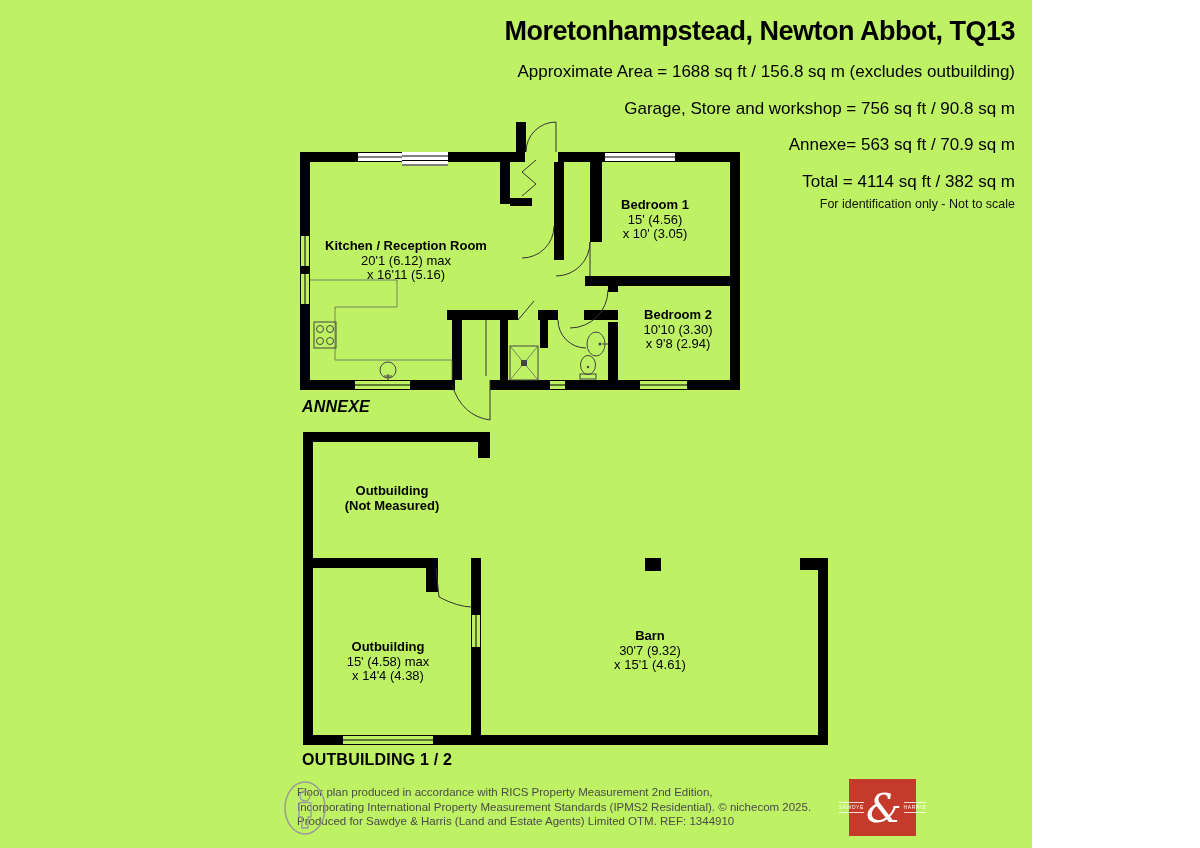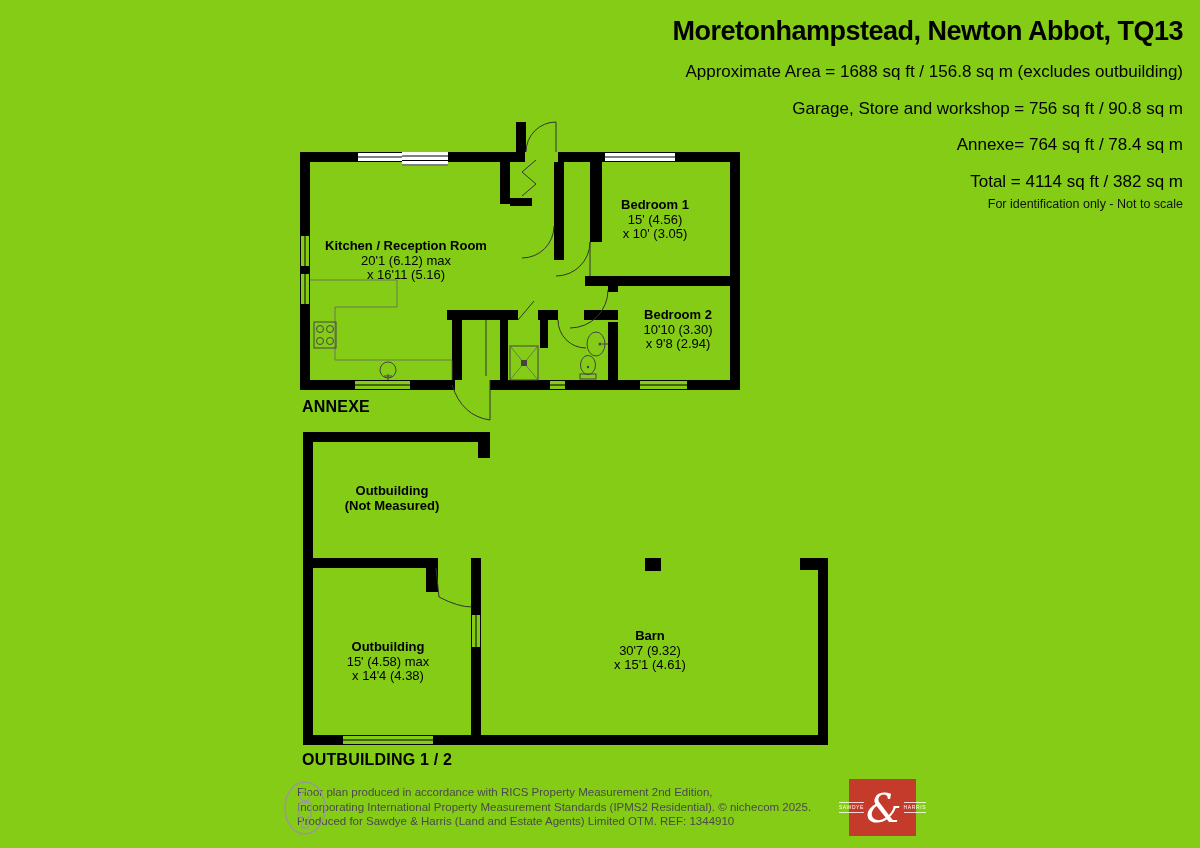--- a/index.html
+++ b/index.html
@@ -1,16 +1,16 @@
 <!DOCTYPE html>
 <html><head>
 <meta charset="utf-8">
 <style>
   html,body{margin:0;padding:0;background:#fff;}
-  .page{position:relative;width:1200px;height:848px;background:#84cc16;overflow:hidden;
+  .page{position:relative;width:1032px;height:848px;background:#bef264;overflow:hidden;
         font-family:"Liberation Sans",sans-serif;color:#000;}
   
   .hdr{position:absolute;top:16px;right:17px;text-align:right;}
   .hdr-title{font-size:27px;font-weight:700;letter-spacing:-0.5px;line-height:30px;}
   .hdr-line{font-size:17px;line-height:20.5px;margin-top:16px;}
   .hdr-lines{margin-top:8px;}
   .hdr-disc{font-size:12.5px;margin-top:5px;color:#111;}
   
   .plan-label{position:absolute;font-size:16px;font-weight:700;letter-spacing:0.2px;}
   svg{position:absolute;}
@@ -34,21 +34,21 @@
 </head>
 <body>
 
 <div class="page">
 
   <div class="hdr">
     <div class="hdr-title">Moretonhampstead, Newton Abbot, TQ13</div>
     <div class="hdr-lines">
       <div class="hdr-line">Approximate Area = 1688 sq ft / 156.8 sq m (excludes outbuilding)</div>
       <div class="hdr-line">Garage, Store and workshop = 756 sq ft / 90.8 sq m</div>
-      <div class="hdr-line">Annexe= 764 sq ft / 78.4 sq m</div>
+      <div class="hdr-line">Annexe= 563 sq ft / 70.9 sq m</div>
       <div class="hdr-line">Total = 4114 sq ft / 382 sq m</div>
     </div>
     <div class="hdr-disc">For identification only - Not to scale</div>
   </div>
 
   <svg style="left:288px;top:108px;" width="460" height="320" viewBox="0 0 460 320">
     <g>
 
       <rect class="wall" x="12" y="44" width="10" height="84"></rect>
       <rect class="wall" x="12" y="158" width="10" height="8"></rect>
@@ -178,21 +178,21 @@
       <text class="room-dim" x="118" y="171">x 16'11 (5.16)</text>
       <text class="room-name" x="367" y="101">Bedroom 1</text>
       <text class="room-dim" x="367" y="116">15' (4.56)</text>
       <text class="room-dim" x="367" y="130">x 10' (3.05)</text>
       <text class="room-name" x="390" y="211">Bedroom 2</text>
       <text class="room-dim" x="390" y="226">10'10 (3.30)</text>
       <text class="room-dim" x="390" y="240">x 9'8 (2.94)</text>
     </g>
   </svg>
 
-  <div class="plan-label" style="left:302px;top:398px;">ANNEXE</div>
+  <div class="plan-label" style="left:302px;top:398px;font-style:italic;">ANNEXE</div>
 
   <svg style="left:288px;top:425px;" width="560" height="330" viewBox="0 0 560 330">
     <g>
       <rect class="wall" x="15" y="7" width="10" height="313"></rect>
       <rect class="wall" x="15" y="7" width="187" height="10"></rect>
       <rect class="wall" x="190" y="7" width="12" height="26"></rect>
 
       <rect class="wall" x="15" y="133" width="135" height="10"></rect>
       <rect class="wall" x="138" y="143" width="12" height="24"></rect>
 

